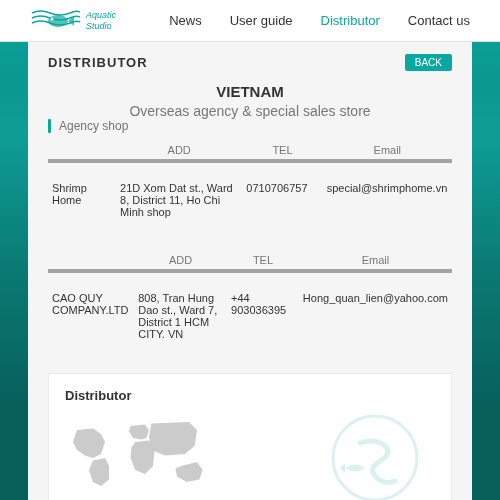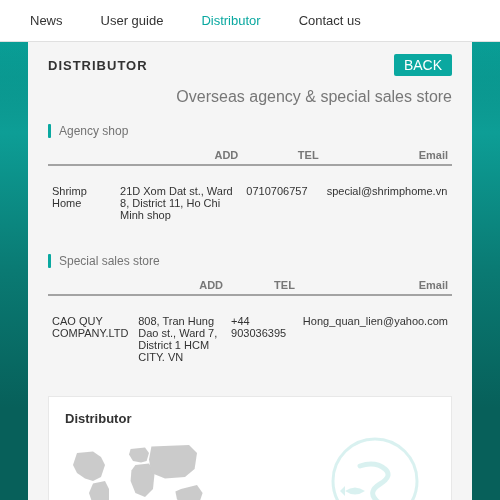--- a/index.html
+++ b/index.html
@@ -80,21 +80,21 @@
     .logo-text {
       font-size: 9px;
       color: #0aa8a0;
       line-height: 1.2;
       font-style: italic;
     }
 
     .nav {
       display: flex;
       align-items: center;
-      gap: 38px;
+      gap: 28px;
     }
     .nav-item {
       font-size: 13px;
       color: #333;
       cursor: pointer;
       text-decoration: none;
     }
     .nav-item.active {
       color: #0aa8a0;
     }
@@ -117,39 +117,39 @@
     }
     .page-title {
       font-size: 13px;
       font-weight: bold;
       color: #333;
       letter-spacing: 1px;
     }
     .back-btn {
       background: #0aa8a0;
       color: #fff;
-      font-size: 14px;
+      font-size: 10px;
       padding: 3px 10px;
       border: none;
       cursor: pointer;
       border-radius: 2px;
     }
 
     .country-title {
       text-align: center;
       font-size: 15px;
       font-weight: bold;
       color: #333;
       margin-bottom: 3px;
     }
     .country-subtitle {
-      text-align: right;
-      font-size: 16px;
+      text-align: center;
+      font-size: 14px;
       color: #777;
-      margin-bottom: 18px;
+      margin-bottom: 0;
     }
 
     
     .section {
       margin-bottom: 14px;
     }
     .section-label {
       display: flex;
       align-items: center;
       gap: 8px;
@@ -167,24 +167,24 @@
     }
 
     
     .data-table {
       width: 100%;
       border-collapse: collapse;
       font-size: 11px;
     }
     .data-table th {
       color: #777;
-      font-weight: bold;
+      font-weight: normal;
       padding: 3px 4px;
-      text-align: right;
-      border-bottom: 2px solid #a3a3a3;
+      text-align: center;
+      border-bottom: 4px solid #a3a3a3;
     }
     .data-table td {
       padding: 19px 4px;
       color: #333;
       vertical-align: top;
     }
     .data-table tr:not(:last-child) td {
       border-bottom: 1px solid #f0f0f0;
     }
     .col-name { width: 90px; }
@@ -231,35 +231,55 @@
   </style>
 </head>
 <body>
 
 <div class="bg-left"></div>
 <div class="bg-right"></div>
 <div class="coral-left"></div>
 <div class="coral-right"></div>
 
 <div class="header">
+  <div class="logo-area">
+
+    <div class="logo-icon">
+      <svg viewBox="0 0 50 32" width="50" height="32">
+
+        <path d="M2,8 Q10,4 20,8 Q30,12 40,8 Q46,5 50,7" fill="none" stroke="#0aa8a0" stroke-width="1.5"></path>
+        <path d="M2,13 Q10,9 20,13 Q30,17 40,13 Q46,10 50,12" fill="none" stroke="#0aa8a0" stroke-width="1.5"></path>
+        <path d="M2,18 Q10,14 20,18 Q30,22 40,18 Q46,15 50,17" fill="none" stroke="#0aa8a0" stroke-width="1.5"></path>
+
+        <ellipse cx="28" cy="16" rx="10" ry="6" fill="#0aa8a0" opacity="0.7"></ellipse>
+        <polygon points="38,16 44,11 44,21" fill="#0aa8a0" opacity="0.7"></polygon>
+        <circle cx="22" cy="14" r="1.5" fill="white"></circle>
+      </svg>
+    </div>
+    <div class="logo-text">
+      <span>Aquatic</span><br>
+      <span>Studio</span>
+    </div>
+  </div>
   <nav class="nav">
     <a class="nav-item">News</a>
     <a class="nav-item">User guide</a>
     <a class="nav-item active">Distributor</a>
     <a class="nav-item">Contact us</a>
   </nav>
 </div>
 
 <div class="main">
 
   <div class="page-header">
     <span class="page-title">DISTRIBUTOR</span>
     <button class="back-btn">BACK</button>
   </div>
 
+  <div class="country-title">VIETNAM</div>
   <div class="country-subtitle">Overseas agency &amp; special sales store</div>
 
   <div class="section">
     <div class="section-label">
       <span>Agency shop</span>
     </div>
     <table class="data-table">
       <thead>
         <tr>
           <th class="col-name"></th>
@@ -273,23 +293,20 @@
           <td class="link-cell">Shrimp Home</td>
           <td>21D Xom Dat st., Ward 8, District 11, Ho Chi Minh shop</td>
           <td>0710706757</td>
           <td>special@shrimphome.vn</td>
         </tr>
       </tbody>
     </table>
   </div>
 
   <div class="section">
-    <div class="section-label">
-      <span>Special sales store</span>
-    </div>
     <table class="data-table">
       <thead>
         <tr>
           <th class="col-name"></th>
           <th class="col-add">ADD</th>
           <th class="col-tel">TEL</th>
           <th class="col-email">Email</th>
         </tr>
       </thead>
       <tbody>

